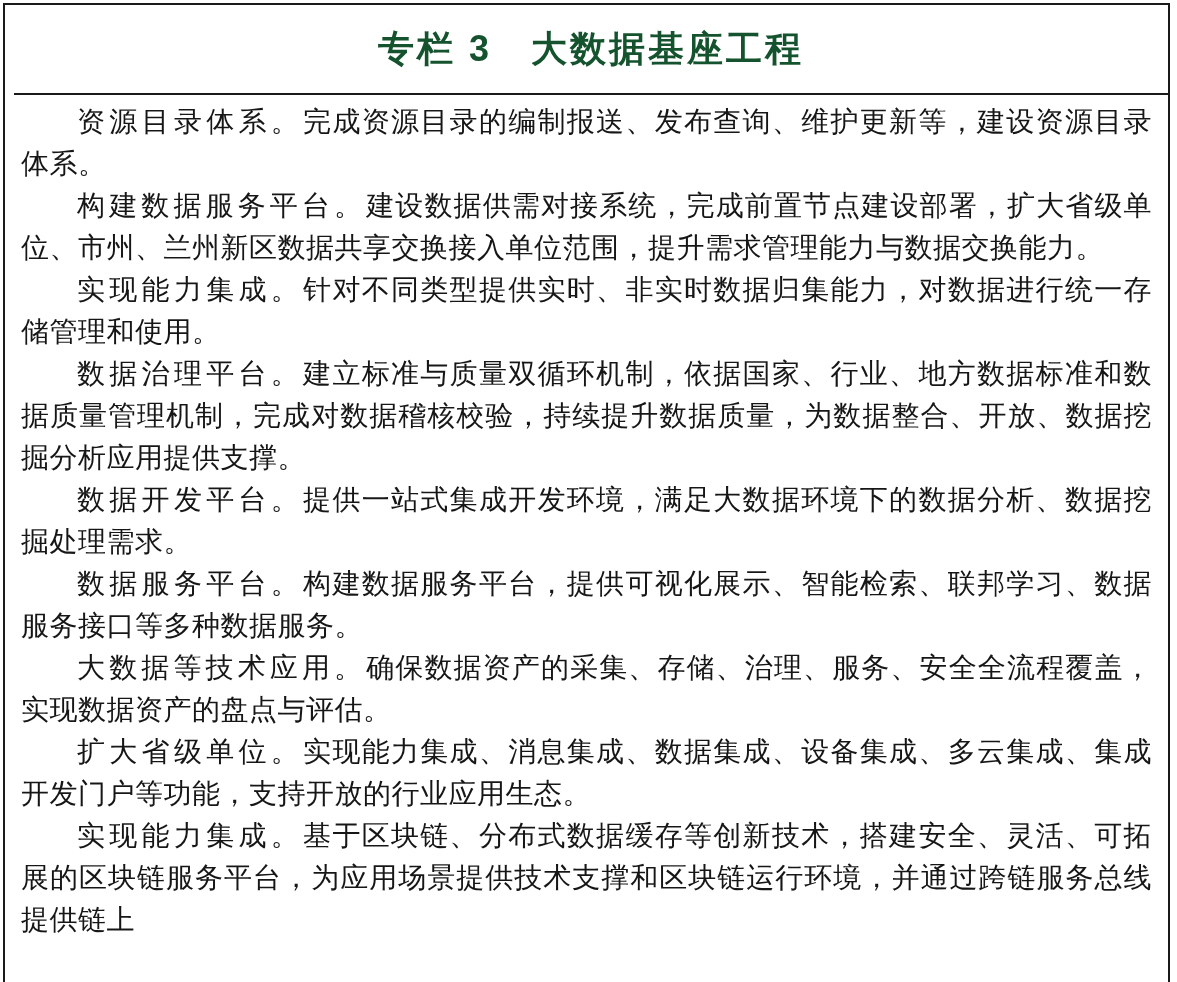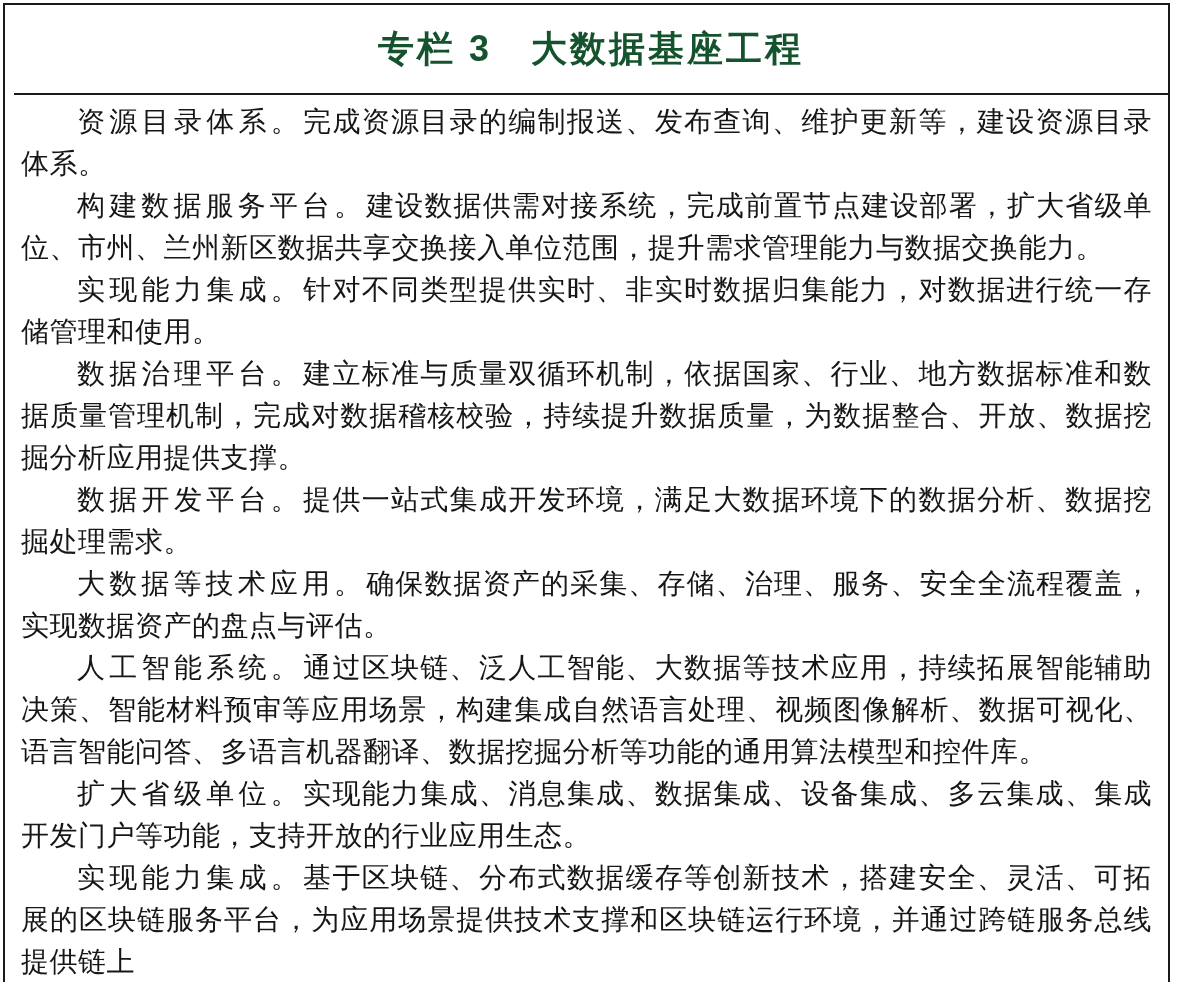--- a/index.html
+++ b/index.html
@@ -65,24 +65,24 @@
       <p class="para"><span class="lead">资源目录体系。</span><span>完成资源目录的编制报送、发布查询、维护更新等，建设资源目录体系。</span></p>
 
       <p class="para"><span class="lead">构建数据服务平台。</span><span>建设数据供需对接系统，完成前置节点建设部署，扩大省级单位、市州、兰州新区数据共享交换接入单位范围，提升需求管理能力与数据交换能力。</span></p>
 
       <p class="para"><span class="lead">实现能力集成。</span><span>针对不同类型提供实时、非实时数据归集能力，对数据进行统一存储管理和使用。</span></p>
 
       <p class="para"><span class="lead">数据治理平台。</span><span>建立标准与质量双循环机制，依据国家、行业、地方数据标准和数据质量管理机制，完成对数据稽核校验，持续提升数据质量，为数据整合、开放、数据挖掘分析应用提供支撑。</span></p>
 
       <p class="para"><span class="lead">数据开发平台。</span><span>提供一站式集成开发环境，满足大数据环境下的数据分析、数据挖掘处理需求。</span></p>
 
+      <p class="para"><span class="lead">数据服务平台。</span><span>构建数据服务平台，提供可视化展示、智能检索、联邦学习、数据服务接口等多种数据服务。</span></p>
 
       <p class="para"><span class="lead">大数据等技术应用。</span><span>确保数据资产的采集、存储、治理、服务、安全全流程覆盖，实现数据资产的盘点与评估。</span></p>
 
-      <p class="para"><span class="lead">人工智能系统。</span><span>通过区块链、泛人工智能、大数据等技术应用，持续拓展智能辅助决策、智能材料预审等应用场景，构建集成自然语言处理、视频图像解析、数据可视化、语言智能问答、多语言机器翻译、数据挖掘分析等功能的通用算法模型和控件库。</span></p>
 
       <p class="para"><span class="lead">扩大省级单位。</span><span>实现能力集成、消息集成、数据集成、设备集成、多云集成、集成开发门户等功能，支持开放的行业应用生态。</span></p>
 
       <p class="para"><span class="lead">实现能力集成。</span><span>基于区块链、分布式数据缓存等创新技术，搭建安全、灵活、可拓展的区块链服务平台，为应用场景提供技术支撑和区块链运行环境，并通过跨链服务总线提供链上</span></p>
 
     </div>
   </div>
 </div>
 
 </body></html>

